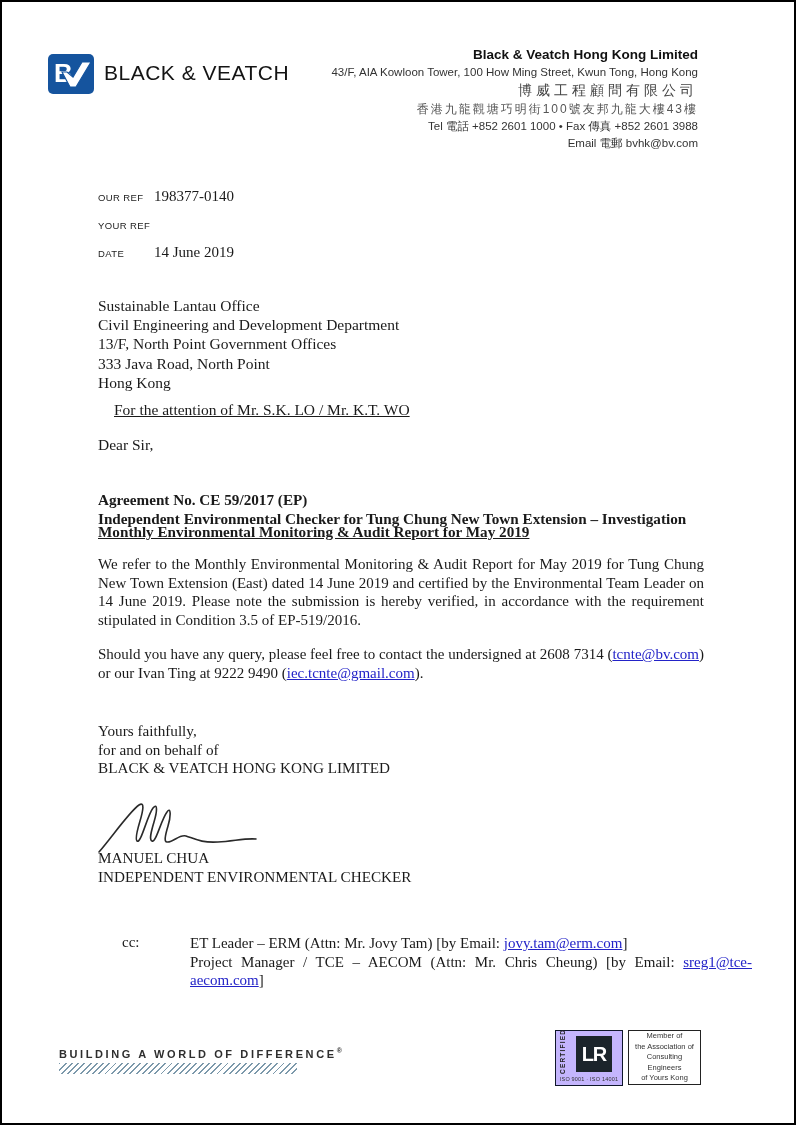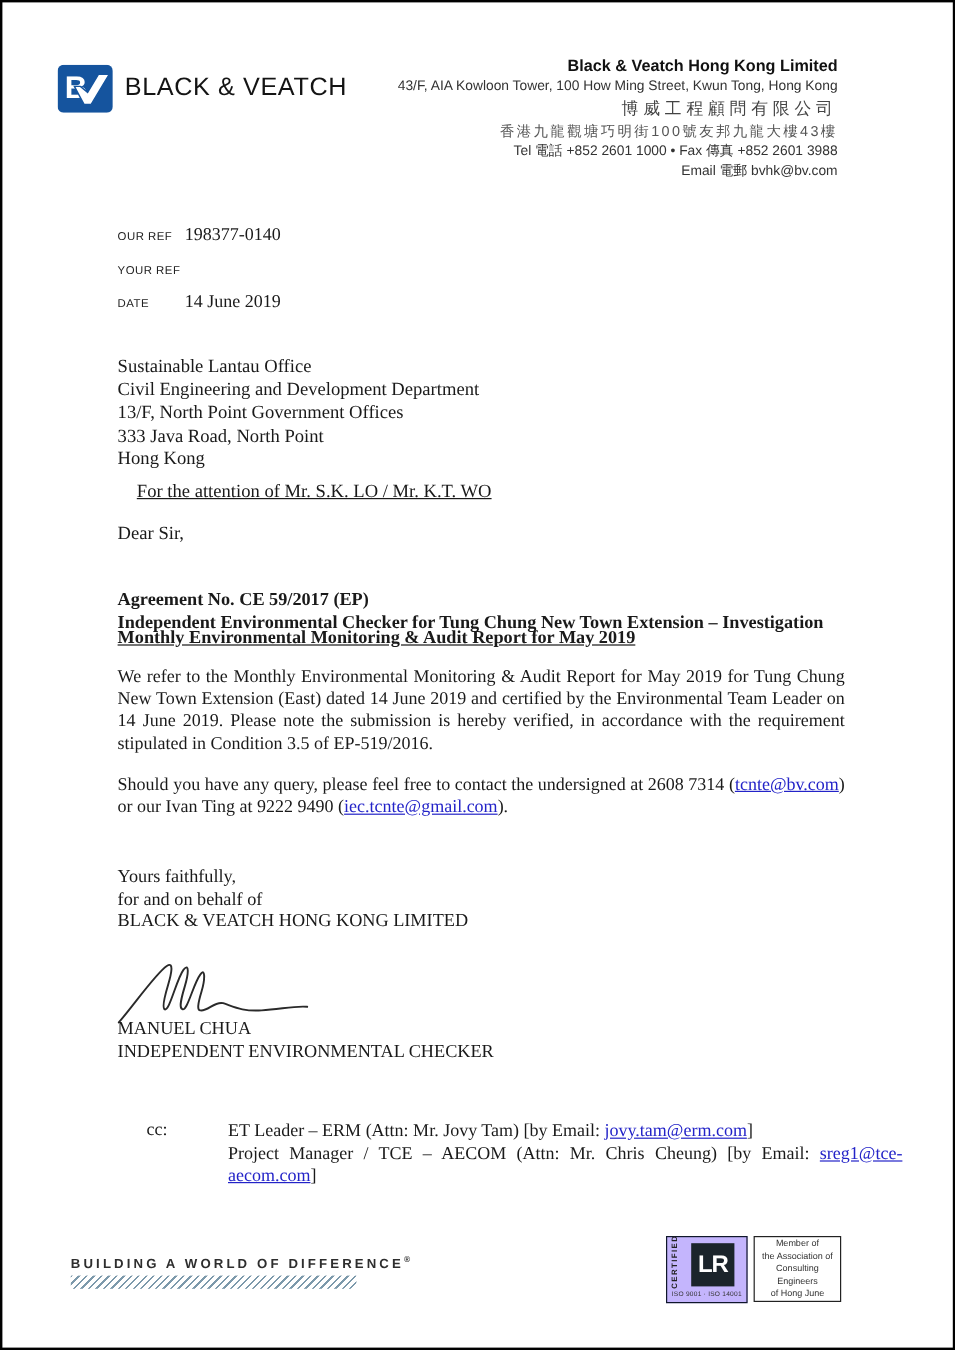--- a/index.html
+++ b/index.html
@@ -205,17 +205,17 @@
     <div class="lr-badge">
       <div class="lr-certified">CERTIFIED</div>
       <div class="lr-square">LR</div>
       <div class="lr-iso">ISO 9001 · ISO 14001</div>
     </div>
 
     <div class="member-badge">
       <span>Member of</span>
       <span>the Association of</span>
       <span>Consulting Engineers</span>
-      <span>of Hong June</span>
+      <span>of Yours Kong</span>
     </div>
   </div>
 
 </div>
 
 </body></html>

